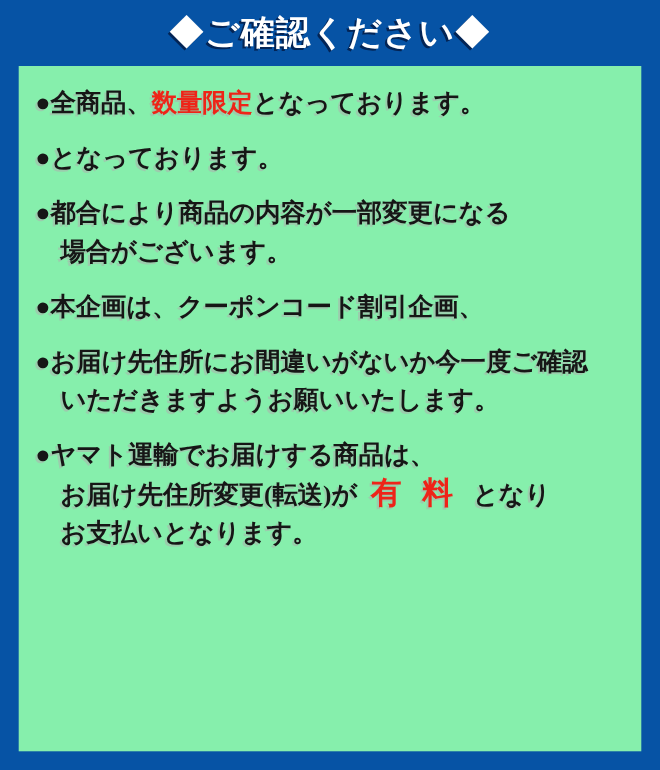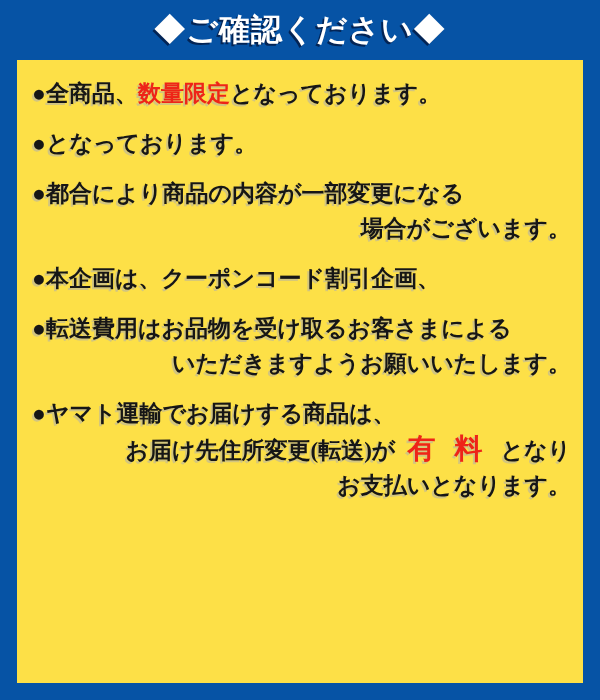--- a/index.html
+++ b/index.html
@@ -25,35 +25,35 @@
     letter-spacing: 1px;
     text-shadow: -2px 2px 0 rgba(4, 28, 70, 0.85);
     white-space: nowrap;
   }
   .notice-panel {
     position: absolute;
     left: 17px;
     right: 17px;
     top: 60px;
     bottom: 17px;
-    background: #fde047;
+    background: #86efac;
     padding: 16px 12px 10px 15px;
     box-sizing: border-box;
   }
   .notice-item { margin-bottom: 15px; }
   .notice-line {
     color: #161616;
     font-size: 23px;
     font-weight: 700;
     line-height: 35px;
     letter-spacing: 0px;
     text-shadow: -2px 2px 0 rgba(175, 175, 175, 0.55);
     white-space: nowrap;
   }
-  .notice-line.cont { padding-left: 23px; text-align: right; }
+  .notice-line.cont { padding-left: 23px; }
   .seg { display: inline; }
   .em-red { color: #ee2418; }
   .em-red-large {
     color: #ee2418;
     font-size: 28px;
     font-weight: 800;
     margin: 0 12px;
     letter-spacing: 6px;
   }
 </style>
@@ -91,21 +91,21 @@
 
     <div class="notice-item">
       <div class="notice-line">
         <span class="seg">●本企画は、クーポンコード割引企画、</span>
       </div>
     </div>
 
 
     <div class="notice-item">
       <div class="notice-line">
-        <span class="seg">●転送費用はお品物を受け取るお客さまによる</span>
+        <span class="seg">●お届け先住所にお間違いがないか今一度ご確認</span>
       </div>
       <div class="notice-line cont">
         <span class="seg">いただきますようお願いいたします。</span>
       </div>
     </div>
 
     <div class="notice-item">
       <div class="notice-line">
         <span class="seg">●ヤマト運輸でお届けする商品は、</span>
       </div>

